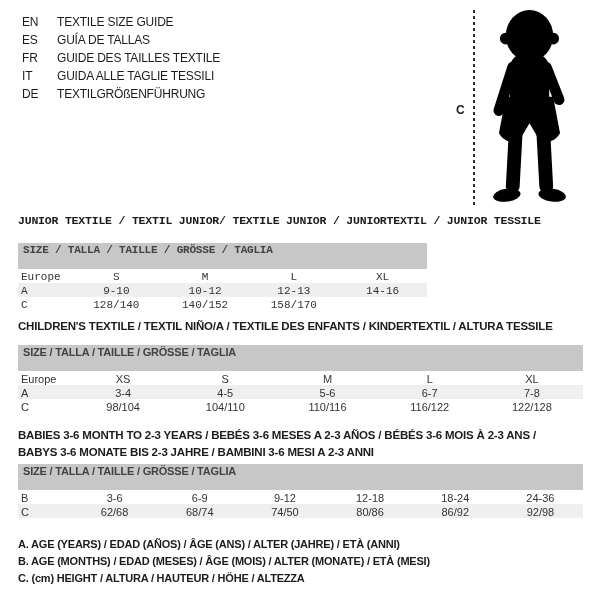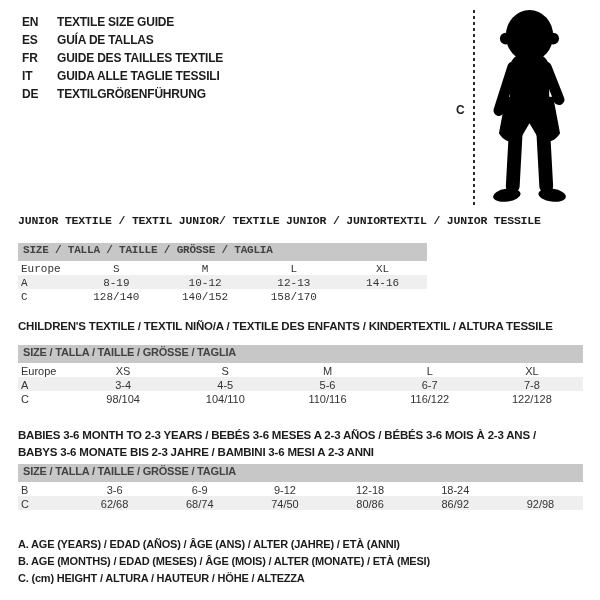--- a/index.html
+++ b/index.html
@@ -2,35 +2,35 @@
 <html><head>
 <meta charset="utf-8">
 <style>
   html,body{margin:0;padding:0;background:#fff;}
   .canvas{
     position:relative;width:600px;height:600px;background:#fff;overflow:hidden;
     font-family:"Liberation Sans", sans-serif;color:#1c1c1c;
   }
   
   .lang-list{position:absolute;left:22px;top:13px;}
-  .lang-row{display:flex;height:18px;line-height:18px;font-size:12px;font-weight:bold;letter-spacing:-0.2px;}
+  .lang-row{display:flex;height:18px;line-height:18px;font-size:12px;font-weight:normal;letter-spacing:-0.2px;}
   .lang-row .code{width:35px;flex:0 0 35px;}
   
   .figure{position:absolute;left:450px;top:0;width:150px;height:215px;}
   .dash-line{
     position:absolute;left:23px;top:10px;width:2px;height:197px;
     background:repeating-linear-gradient(to bottom,#2a2a2a 0 3px,transparent 3px 6px);
   }
   .c-label{position:absolute;left:6px;top:103px;font-size:12px;font-weight:bold;}
   .baby-svg{position:absolute;left:30px;top:8px;}
   
   .tbl{position:absolute;left:18px;}
   .tbl-title{font-size:11.5px;font-weight:bold;line-height:17px;letter-spacing:-0.2px;white-space:nowrap;}
   .size-bar{
-    background:#c7c7c7;height:18px;line-height:14px;padding-left:5px;
+    background:#c7c7c7;height:26px;line-height:14px;padding-left:5px;
     font-size:11px;font-weight:600;color:#424242;letter-spacing:-0.2px;
   }
   .row{display:grid;height:14px;line-height:17px;font-size:11px;color:#333;}
   .cols4{grid-template-columns:54px repeat(4,1fr);}
   .cols5{grid-template-columns:54px repeat(5,1fr);}
   .cols6{grid-template-columns:54px repeat(6,1fr);}
   .row.alt{background:#efefef;}
   .cell{text-align:center;}
   .cell.lbl{text-align:left;padding-left:3px;}
   .t1{top:212px;width:409px;font-family:Liberation Mono, monospace;}
@@ -96,21 +96,21 @@
     <div class="size-bar">SIZE / TALLA / TAILLE / GRÖSSE / TAGLIA</div>
     <div class="row cols4">
       <div class="cell lbl">Europe</div>
       <div class="cell">S</div>
       <div class="cell">M</div>
       <div class="cell">L</div>
       <div class="cell">XL</div>
     </div>
     <div class="row cols4 alt">
       <div class="cell lbl">A</div>
-      <div class="cell">8-19</div>
+      <div class="cell">9-10</div>
       <div class="cell">10-12</div>
       <div class="cell">12-13</div>
       <div class="cell">14-16</div>
     </div>
     <div class="row cols4">
       <div class="cell lbl">C</div>
       <div class="cell">128/140</div>
       <div class="cell">140/152</div>
       <div class="cell">158/170</div>
     </div>
@@ -151,20 +151,21 @@
       <div class="tbl-title">BABYS 3-6 MONATE BIS 2-3 JAHRE / BAMBINI 3-6 MESI A 2-3 ANNI</div>
     </div>
     <div class="size-bar">SIZE / TALLA / TAILLE / GRÖSSE / TAGLIA</div>
     <div class="row cols6">
       <div class="cell lbl">B</div>
       <div class="cell">3-6</div>
       <div class="cell">6-9</div>
       <div class="cell">9-12</div>
       <div class="cell">12-18</div>
       <div class="cell">18-24</div>
+      <div class="cell">24-36</div>
     </div>
     <div class="row cols6 alt">
       <div class="cell lbl">C</div>
       <div class="cell">62/68</div>
       <div class="cell">68/74</div>
       <div class="cell">74/50</div>
       <div class="cell">80/86</div>
       <div class="cell">86/92</div>
       <div class="cell">92/98</div>
     </div>

